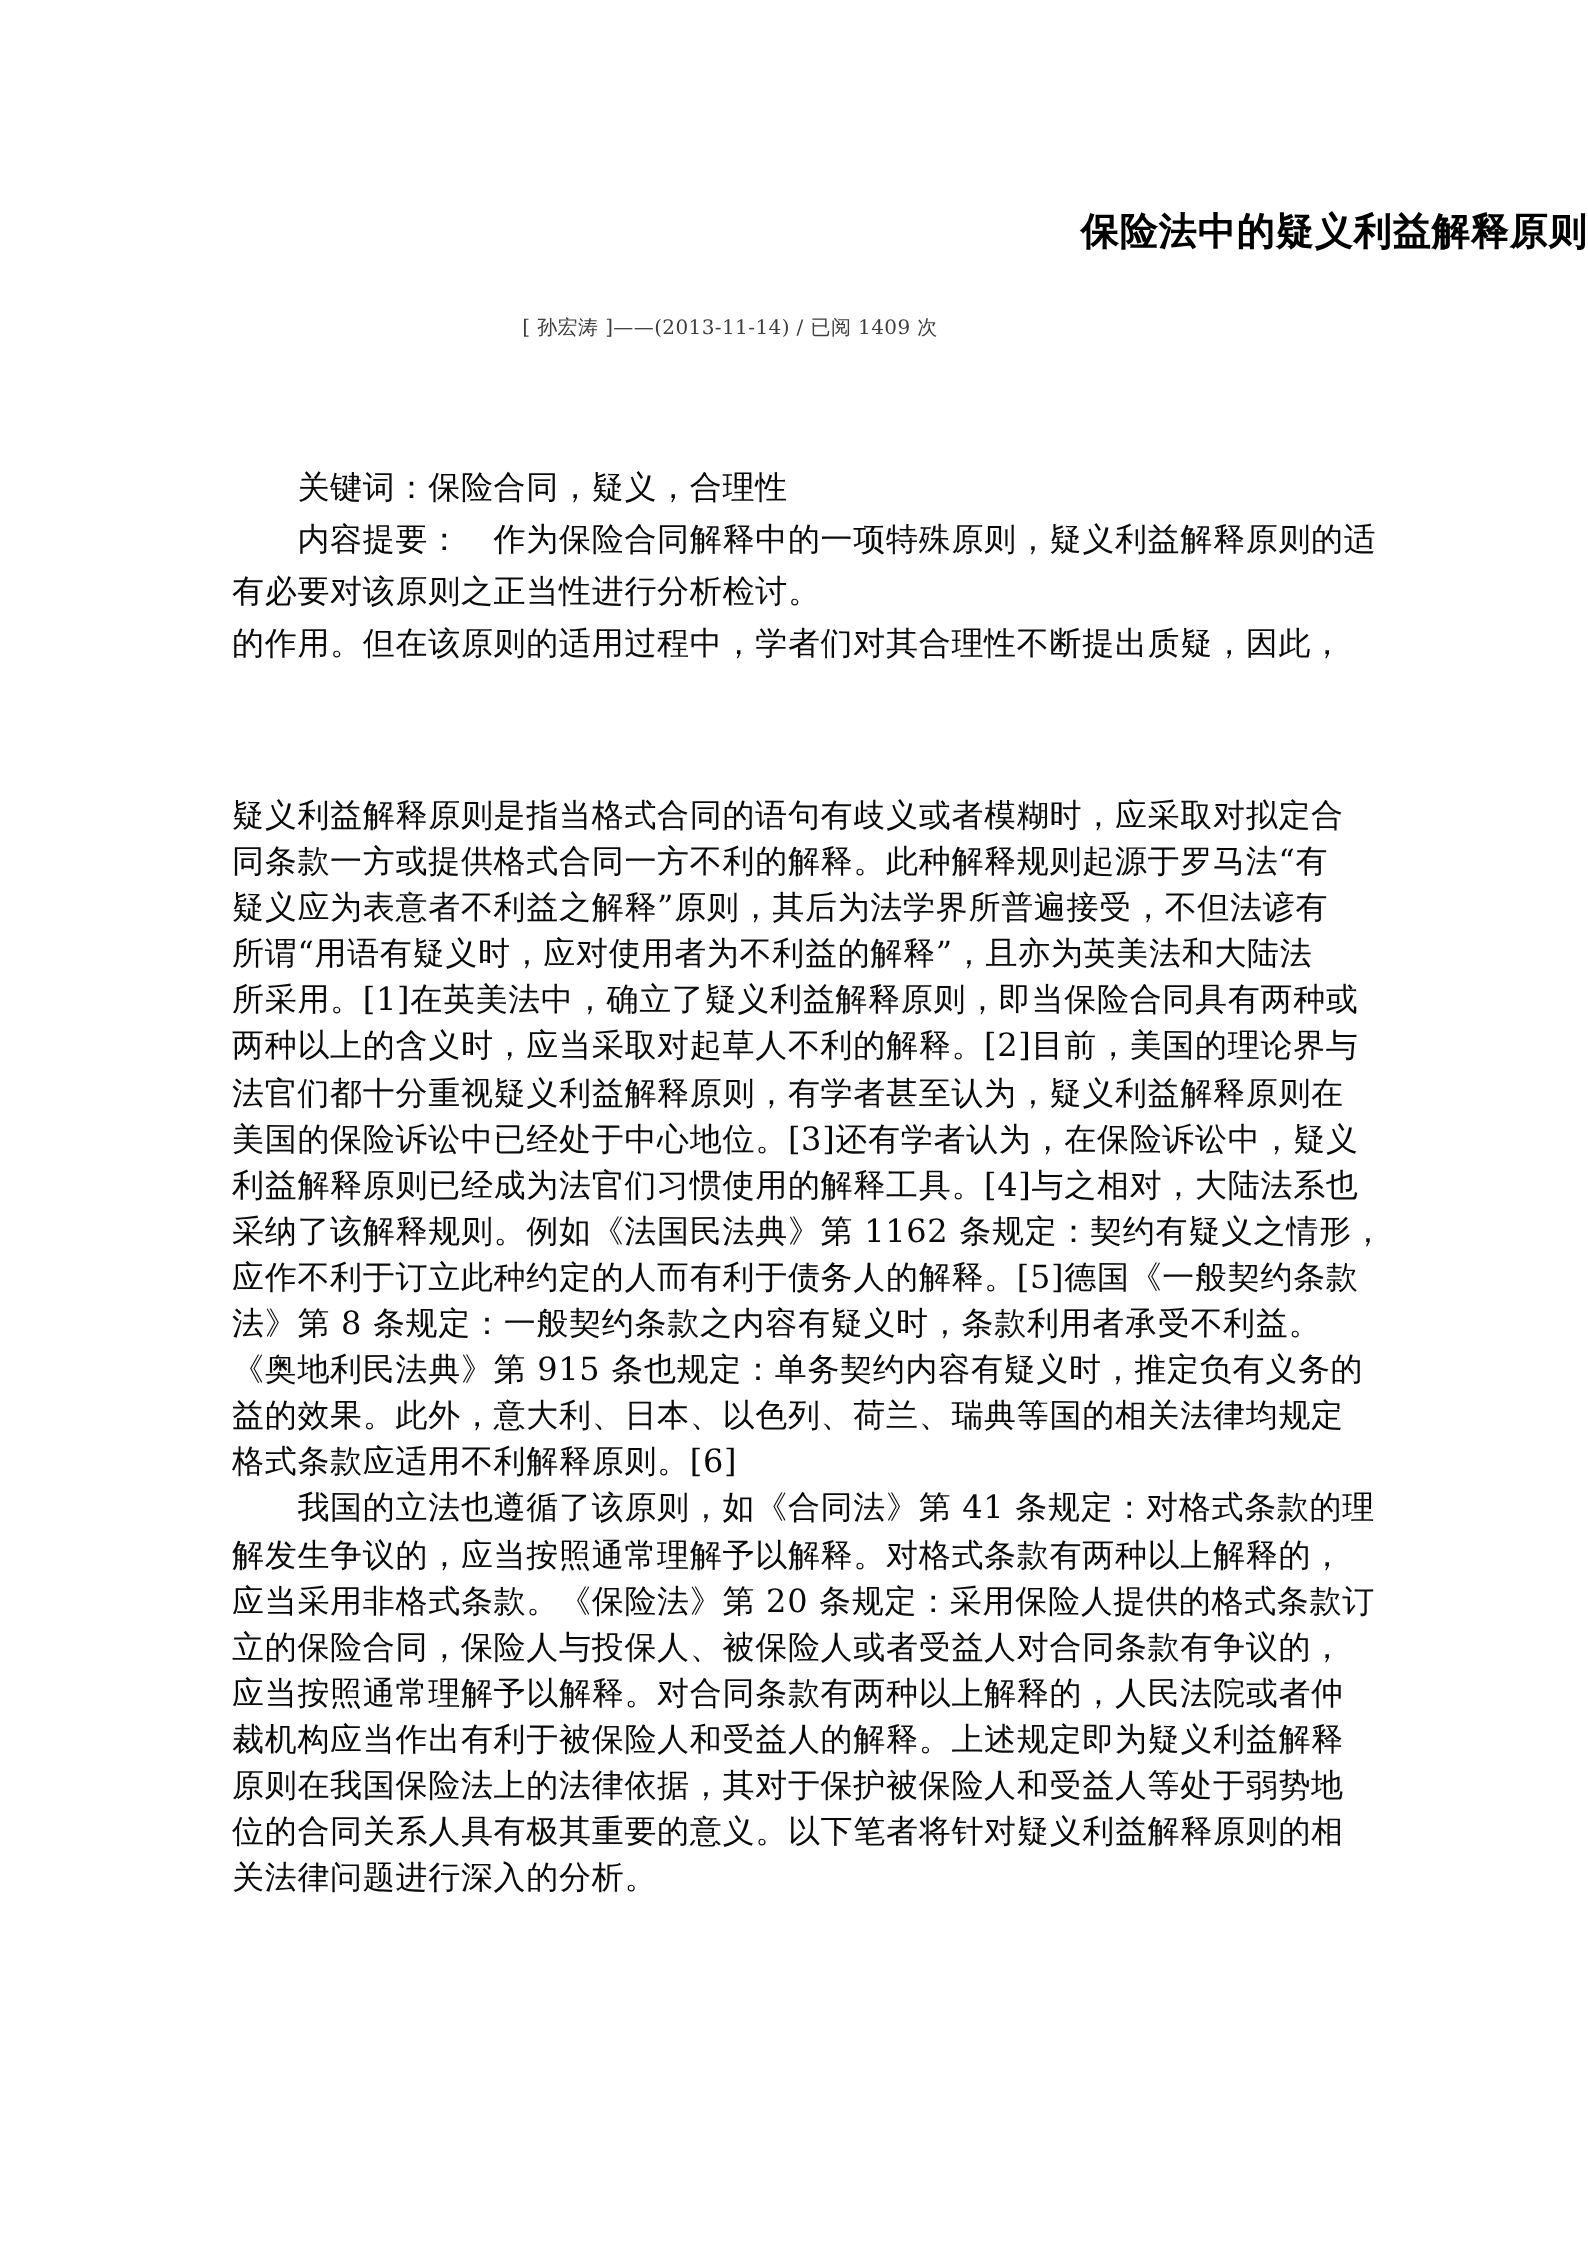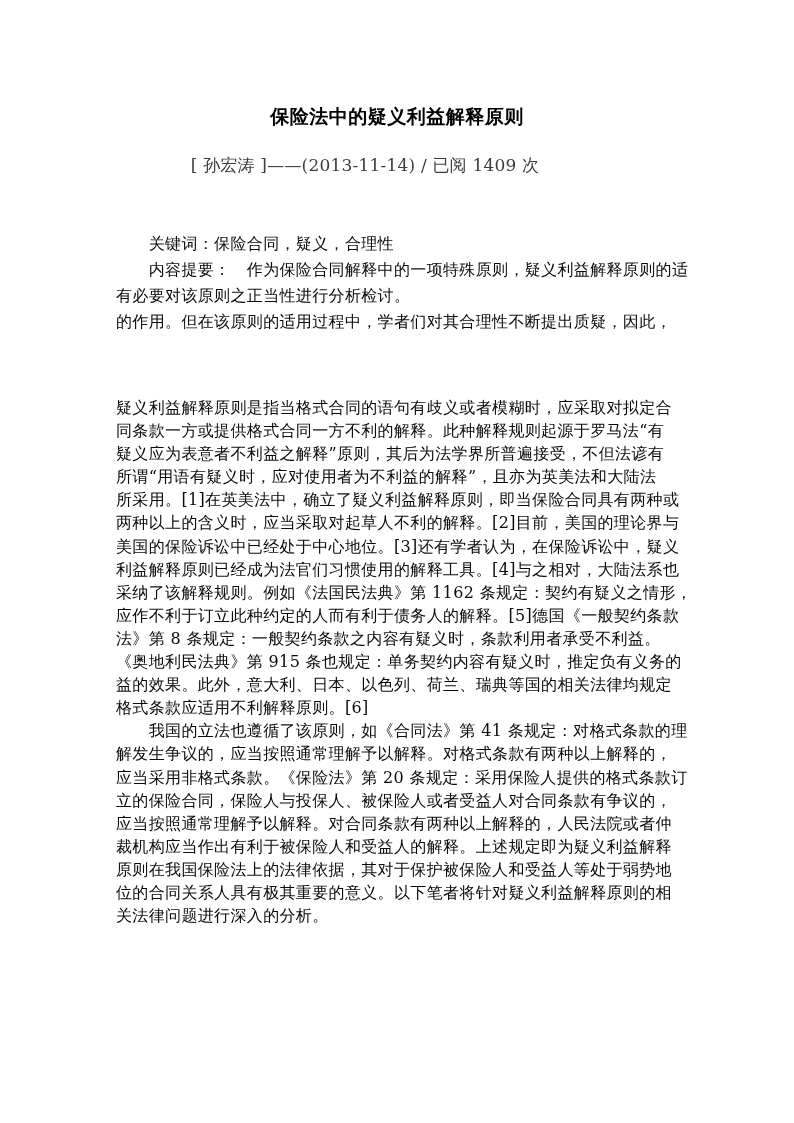--- a/index.html
+++ b/index.html
@@ -10,35 +10,35 @@
     background: #ffffff;
     overflow: hidden;
     font-family: "DejaVu Serif", serif;
     color: #0a0a0a;
   }
   .doc-title {
     position: absolute;
     top: 104px;
     left: 0;
     width: 794px;
-    text-align: center;
+    text-align: right;
     font-family: "DejaVu Sans", sans-serif;
     font-weight: bold;
     font-size: 19px;
     line-height: 24px;
     color: #000000;
     letter-spacing: 0.5px;
   }
   .doc-byline {
     position: absolute;
     top: 154px;
     left: 0;
     width: 730px;
     text-align: center;
-    font-size: 17px;
+    font-size: 10px;
     line-height: 22px;
     color: #3d3d3d;
     letter-spacing: 0.2px;
     white-space: pre;
   }
   .abstract-block {
     position: absolute;
     left: 116px;
     top: 231px;
     width: 600px;
@@ -73,20 +73,21 @@
     <div class="line">的作用。但在该原则的适用过程中，学者们对其合理性不断提出质疑，因此，</div>
   </div>
 
   <div class="body-block">
     <div class="line">疑义利益解释原则是指当格式合同的语句有歧义或者模糊时，应采取对拟定合</div>
     <div class="line">同条款一方或提供格式合同一方不利的解释。此种解释规则起源于罗马法“有</div>
     <div class="line">疑义应为表意者不利益之解释”原则，其后为法学界所普遍接受，不但法谚有</div>
     <div class="line">所谓“用语有疑义时，应对使用者为不利益的解释”，且亦为英美法和大陆法</div>
     <div class="line">所采用。[1]在英美法中，确立了疑义利益解释原则，即当保险合同具有两种或</div>
     <div class="line">两种以上的含义时，应当采取对起草人不利的解释。[2]目前，美国的理论界与</div>
+    <div class="line">法官们都十分重视疑义利益解释原则，有学者甚至认为，疑义利益解释原则在</div>
     <div class="line">美国的保险诉讼中已经处于中心地位。[3]还有学者认为，在保险诉讼中，疑义</div>
     <div class="line">利益解释原则已经成为法官们习惯使用的解释工具。[4]与之相对，大陆法系也</div>
     <div class="line">采纳了该解释规则。例如《法国民法典》第 1162 条规定：契约有疑义之情形，</div>
     <div class="line">应作不利于订立此种约定的人而有利于债务人的解释。[5]德国《一般契约条款</div>
     <div class="line">法》第 8 条规定：一般契约条款之内容有疑义时，条款利用者承受不利益。</div>
     <div class="line">《奥地利民法典》第 915 条也规定：单务契约内容有疑义时，推定负有义务的</div>
     <div class="line">益的效果。此外，意大利、日本、以色列、荷兰、瑞典等国的相关法律均规定</div>
     <div class="line">格式条款应适用不利解释原则。[6]</div>
     <div class="line">　　我国的立法也遵循了该原则，如《合同法》第 41 条规定：对格式条款的理</div>
     <div class="line">解发生争议的，应当按照通常理解予以解释。对格式条款有两种以上解释的，</div>

